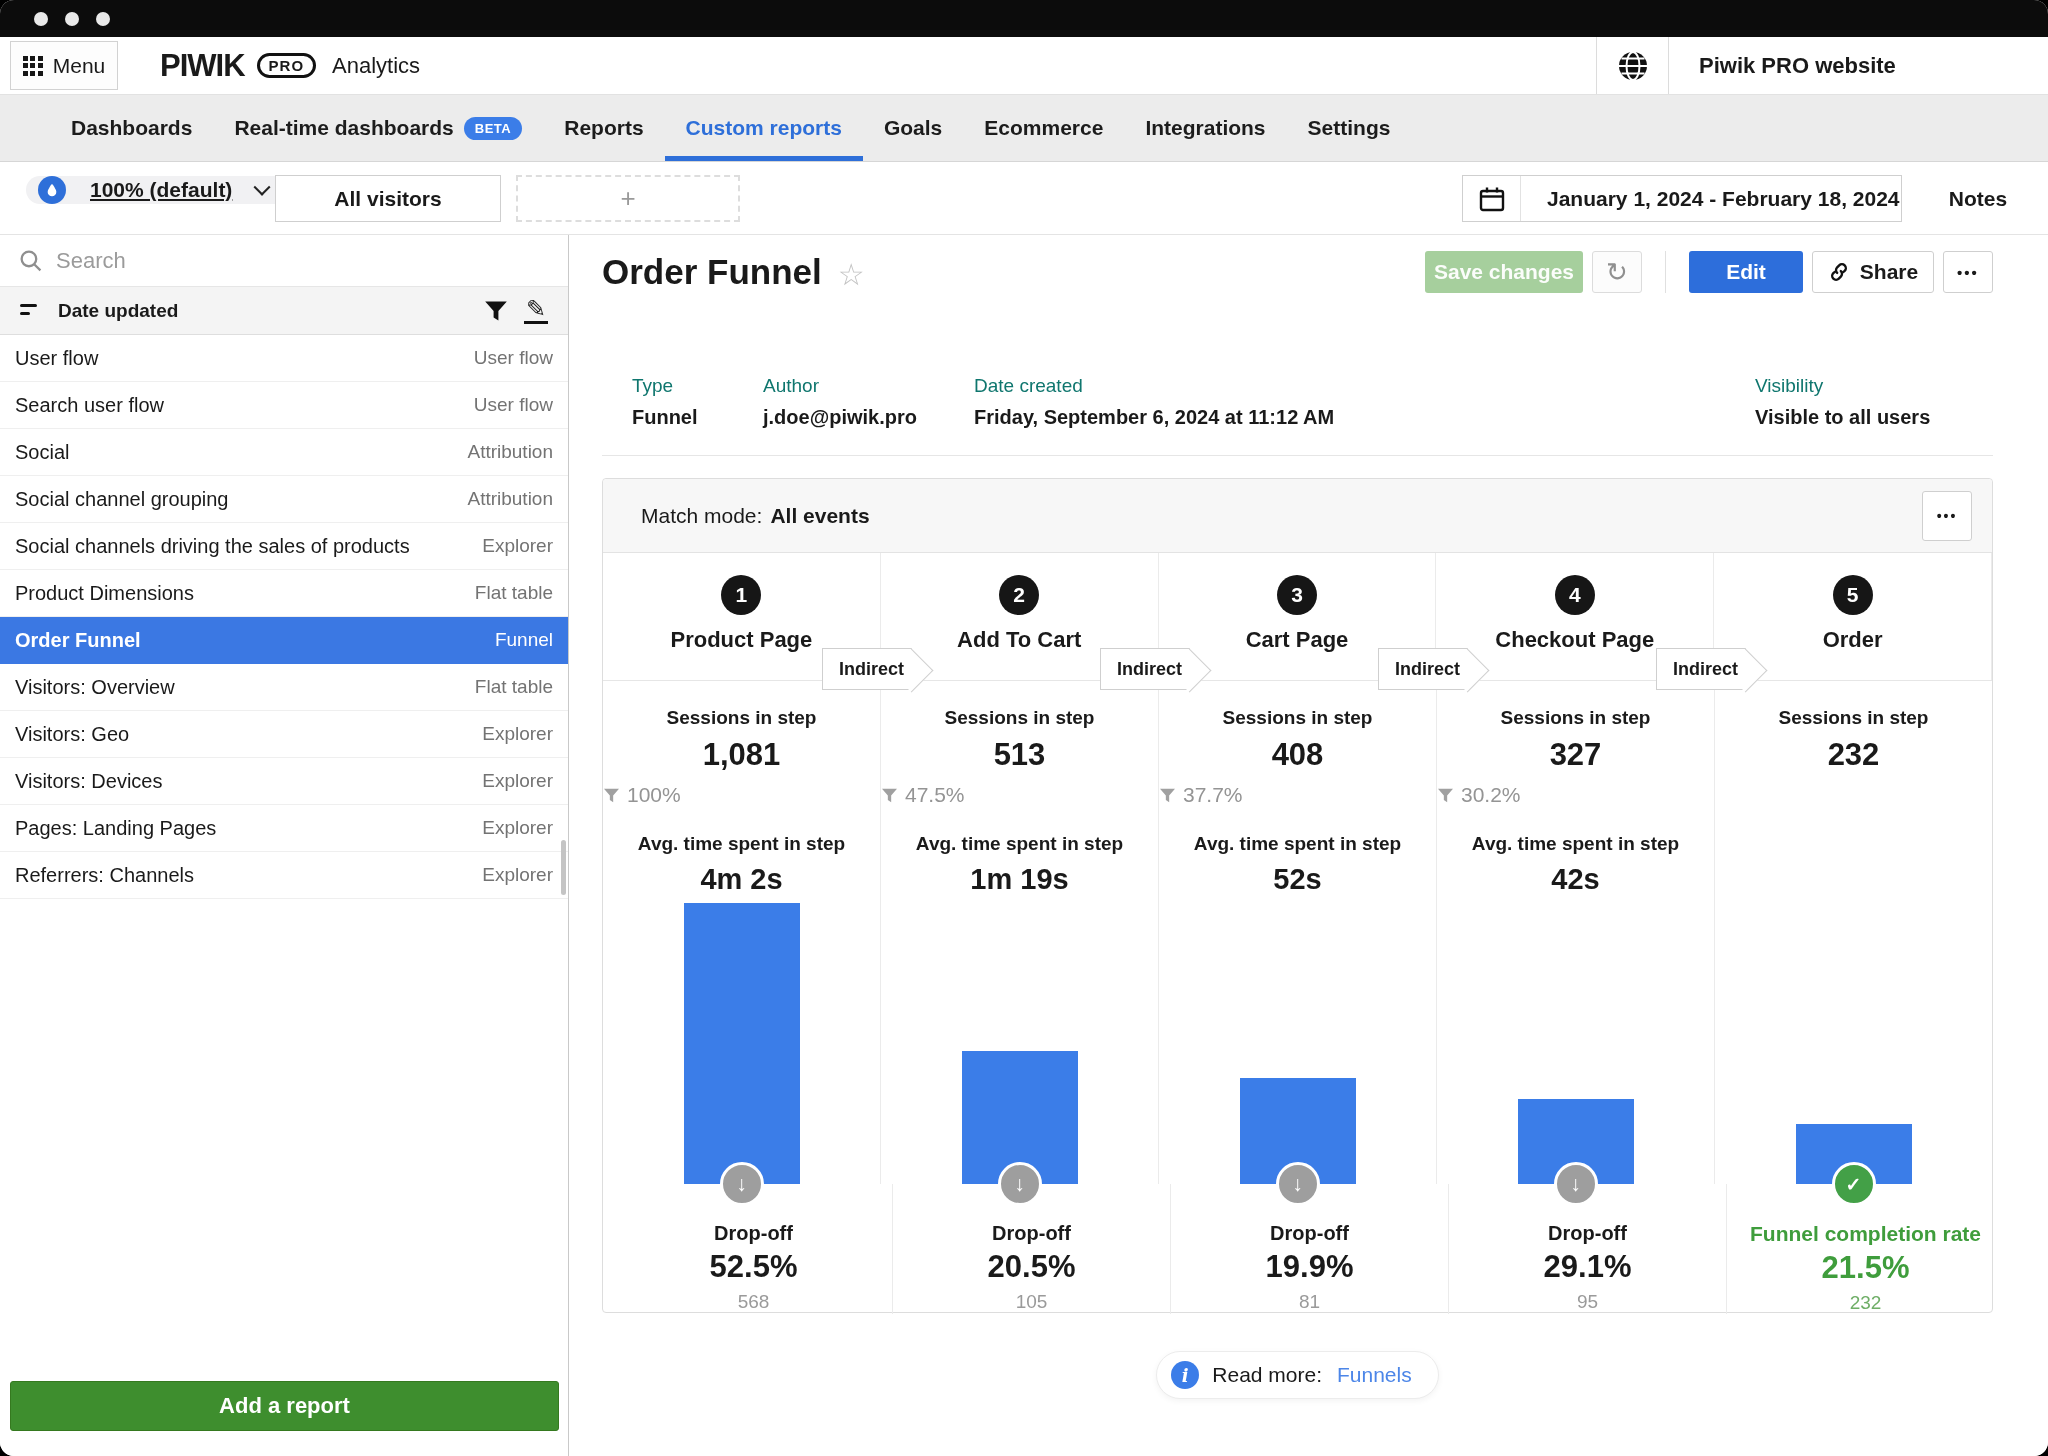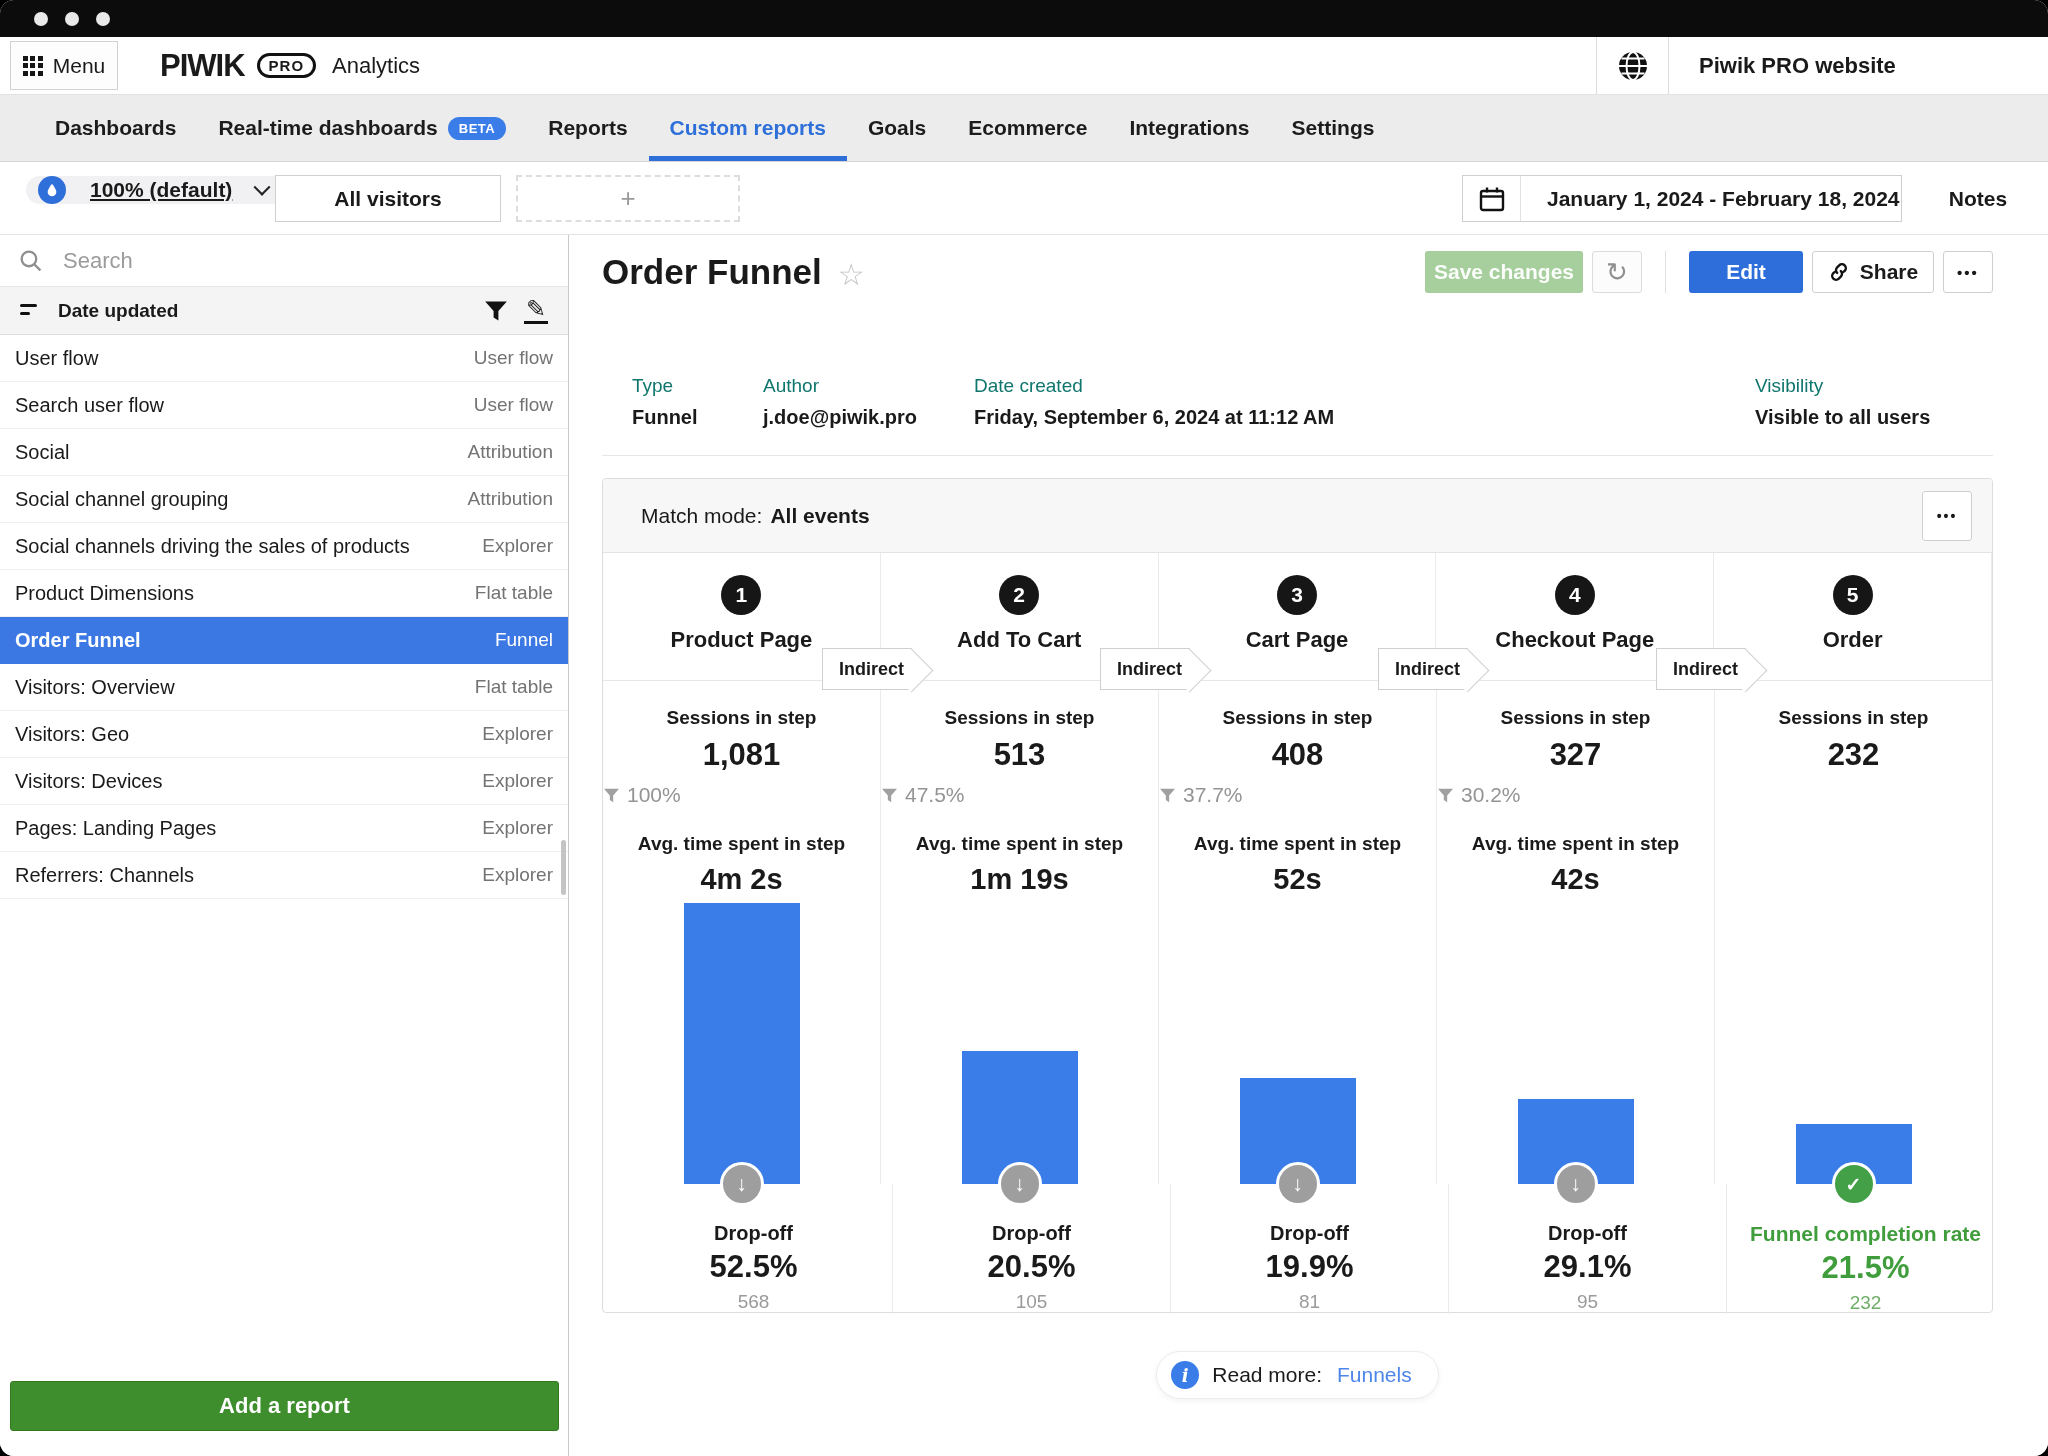--- a/index.html
+++ b/index.html
@@ -20,40 +20,40 @@
   .brand .piwik { font-size:31px; font-weight:800; letter-spacing:-1px; }
   .brand .pro { border:3px solid #111; border-radius:14px; font-size:15px; font-weight:800; letter-spacing:1px; padding:1px 9px; }
   .brand .product { font-size:22px; margin-left:4px; }
   .header-right { margin-left:auto; display:flex; align-items:stretch; }
   .chat { display:flex; align-items:center; gap:10px; font-size:21px; font-weight:700; padding:0 28px; }
   .site-box { width:452px; border-left:1px solid #dcdcdc; display:flex; align-items:stretch; }
   .globe-cell { width:72px; border-right:1px solid #dcdcdc; display:flex; align-items:center; justify-content:center; }
   .site-label { display:flex; align-items:center; padding-left:30px; font-size:22px; font-weight:700; }
 
   
-  .nav { position:absolute; left:0; top:95px; width:100%; height:67px; background:#ececec; border-bottom:1px solid #d6d6d6; display:flex; align-items:stretch; padding-left:34px; }
+  .nav { position:absolute; left:0; top:95px; width:100%; height:67px; background:#ececec; border-bottom:1px solid #d6d6d6; display:flex; align-items:stretch; padding-left:50px; }
   .tab { display:flex; align-items:center; gap:10px; padding:0 21px; font-size:21px; font-weight:700; color:#1c1c1c; border-bottom:5px solid transparent; padding-top:5px; }
   .tab.active { color:#2e6fd9; border-bottom-color:#2e6fd9; }
   .beta { background:#3b7de8; color:#fff; font-size:13px; font-weight:700; letter-spacing:.5px; padding:4px 11px; border-radius:12px; }
 
   
   .filterrow { position:absolute; left:0; top:162px; width:100%; height:73px; background:#fff; border-bottom:1px solid #e4e4e4; }
   .sample-pill { position:absolute; left:26px; top:14px; height:28px; border-radius:22px; background:#f1f1f3; display:flex; align-items:center; gap:24px; padding:0 20px 0 12px; font-size:21px; font-weight:700;text-decoration:underline; }
   .drop-ic { width:28px; height:28px; border-radius:50%; background:#2e6fd9; display:flex; align-items:center; justify-content:center; }
   .chev { width:12px; height:12px; border-right:2.5px solid #222; border-bottom:2.5px solid #222; transform:rotate(45deg) translate(-2px,-2px); }
   .seg-btn { position:absolute; left:275px; top:13px; width:226px; height:47px; background:#fff; border:1px solid #cfcfcf; display:flex; align-items:center; justify-content:center; font-size:21px; font-weight:700; }
   .add-seg { position:absolute; left:516px; top:13px; width:224px; height:47px; border:2px dashed #ddd; color:#9a9a9a; font-size:26px; display:flex; align-items:center; justify-content:center; }
   .date-btn { position:absolute; left:1462px; top:13px; width:440px; height:47px; border:1px solid #cfcfcf; background:#fff; display:flex; align-items:stretch; }
   .cal-cell { width:58px; border-right:1px solid #e2e2e2; display:flex; align-items:center; justify-content:center; }
   .date-label { display:flex; align-items:center; padding-left:26px; font-size:21px; font-weight:700; }
   .notes-btn { position:absolute; left:1913px; top:13px; width:130px; height:47px; display:flex; align-items:center; justify-content:center; font-size:21px; font-weight:700; }
 
   
   .sidebar { position:absolute; left:0; top:235px; width:569px; height:1221px; background:#fff; border-right:1px solid #c9c9c9; }
-  .search-row { height:52px; display:flex; align-items:center; gap:20px; padding-left:18px; border-bottom:1px solid #e6e6e6; }
+  .search-row { height:52px; display:flex; align-items:center; gap:13px; padding-left:18px; border-bottom:1px solid #e6e6e6; }
   .search-ph { color:#9b9b9b; font-size:22px; }
   .sortbar { height:48px; background:#f4f4f4; border-bottom:1px solid #dedede; display:flex; align-items:center; padding:0 20px; gap:16px; }
   .sortbar .sort-label { font-size:19px; font-weight:700; }
   .sortbar .spacer { flex:1; }
   .edit-ic { font-size:24px; border-bottom:3px solid #111; padding:0 2px 1px 2px; line-height:22px; }
   .side-row { height:47px; display:flex; align-items:center; justify-content:space-between; padding:0 15px; border-bottom:1px solid #efefef; font-size:20px; }
   .side-row .side-type { color:#737373; font-size:19px; }
   .side-row.selected { background:#3b78e3; border-bottom-color:#3b78e3; }
   .side-row.selected .side-name { color:#fff; font-weight:700; }
   .side-row.selected .side-type { color:#fff; }

